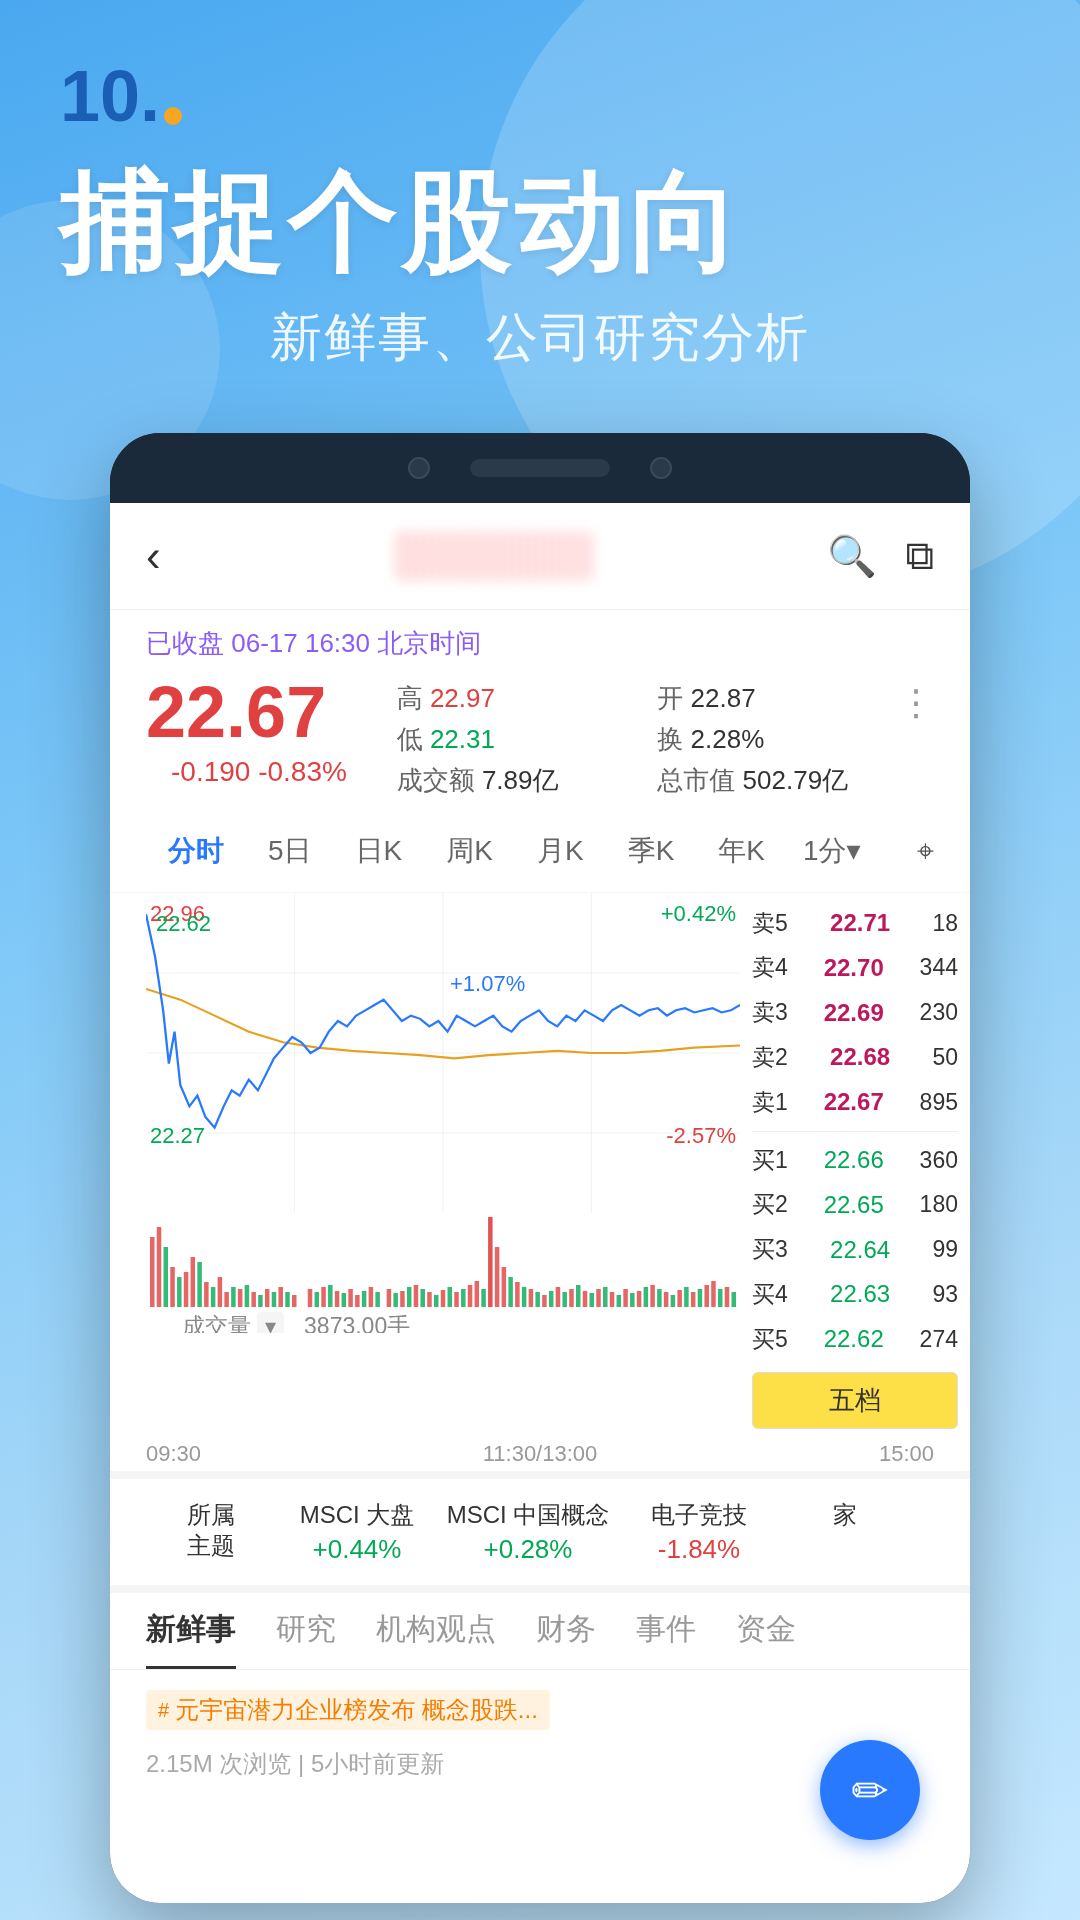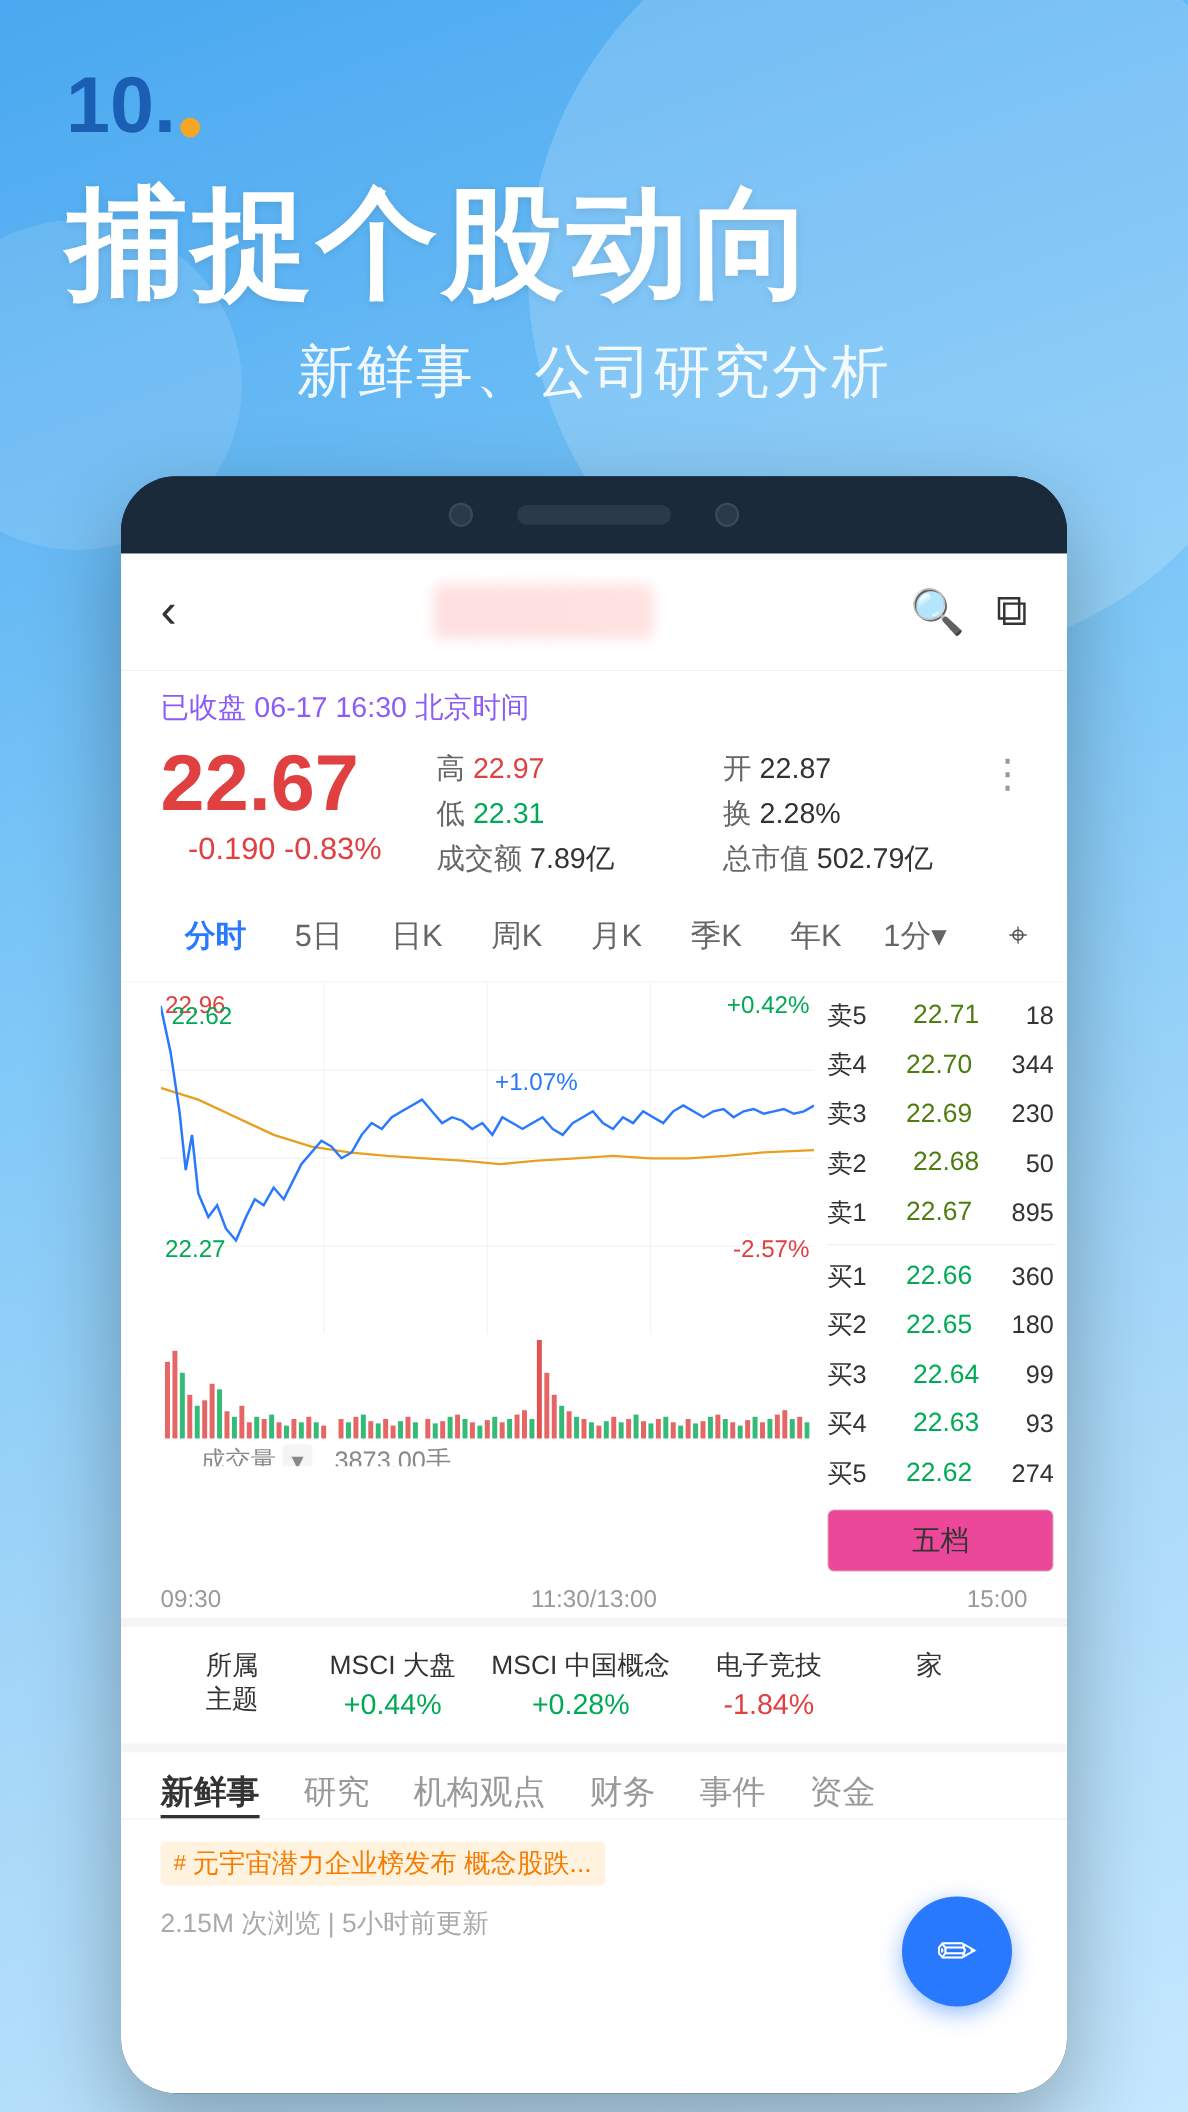--- a/index.html
+++ b/index.html
@@ -265,31 +265,31 @@
     }
 
     .order-book-row {
       display: flex;
       justify-content: space-between;
       align-items: center;
       padding: 8px 0;
       line-height: 1.2;
     }
     .ob-label { color: #333; font-size: 23px; }
-    .ob-price-red { color: #4d7c0f; font-size: 24px; font-weight: 400; }
+    .ob-price-red { color: #be185d; font-size: 24px; font-weight: 700; }
     .ob-price-green { color: #00aa55; font-size: 24px; font-weight: 500; }
     .ob-qty { color: #333; font-size: 23px; }
     .ob-divider {
       height: 1px;
       background: #eee;
       margin: 6px 0;
     }
     .ob-five-btn {
       margin-top: 10px;
-      background: #ec4899;
+      background: #fde047;
       border: 1px solid #ddd;
       border-radius: 6px;
       text-align: center;
       padding: 10px 0;
       font-size: 26px;
       color: #333;
       cursor: pointer;
     }
 
     
@@ -392,21 +392,21 @@
     
     .news-tabs {
       display: flex;
       padding: 16px 36px 0;
       gap: 40px;
       border-top: 8px solid #f5f5f5;
     }
     .news-tab {
       font-size: 30px;
       color: #999;
-      padding-bottom: 0;
+      padding-bottom: 16px;
       cursor: pointer;
     }
     .news-tab.active {
       color: #333;
       font-weight: 600;
       border-bottom: 3px solid #333;
     }
 
     
     .news-item {

